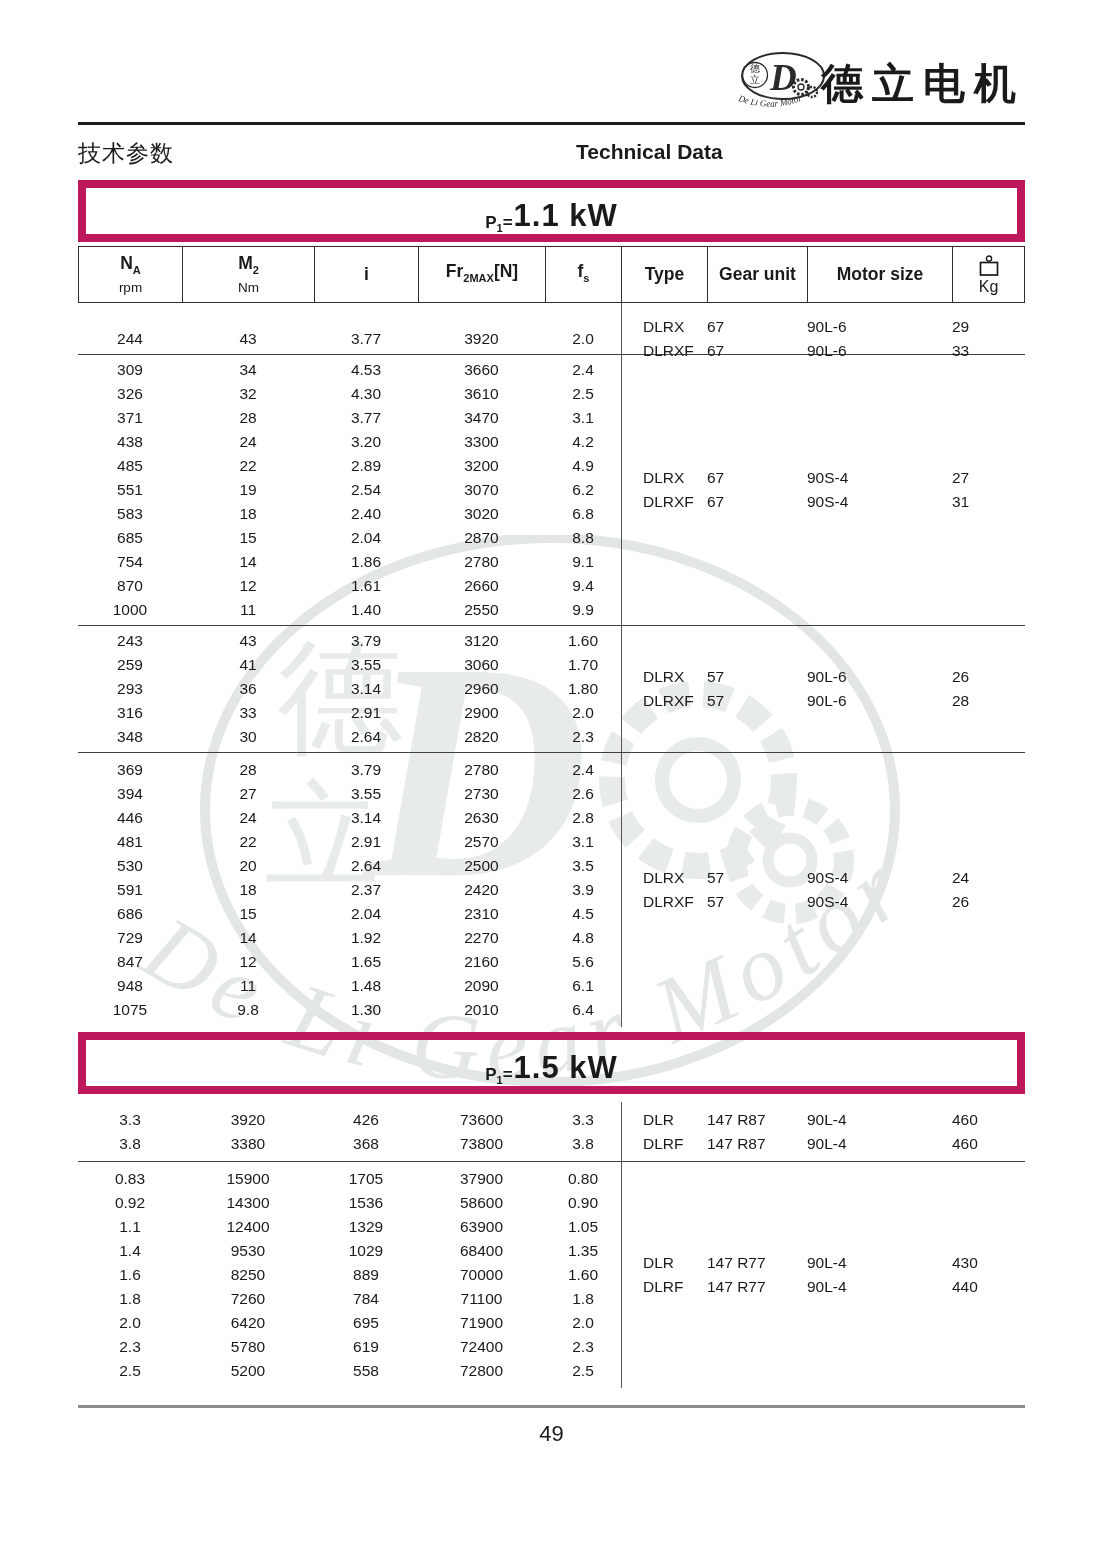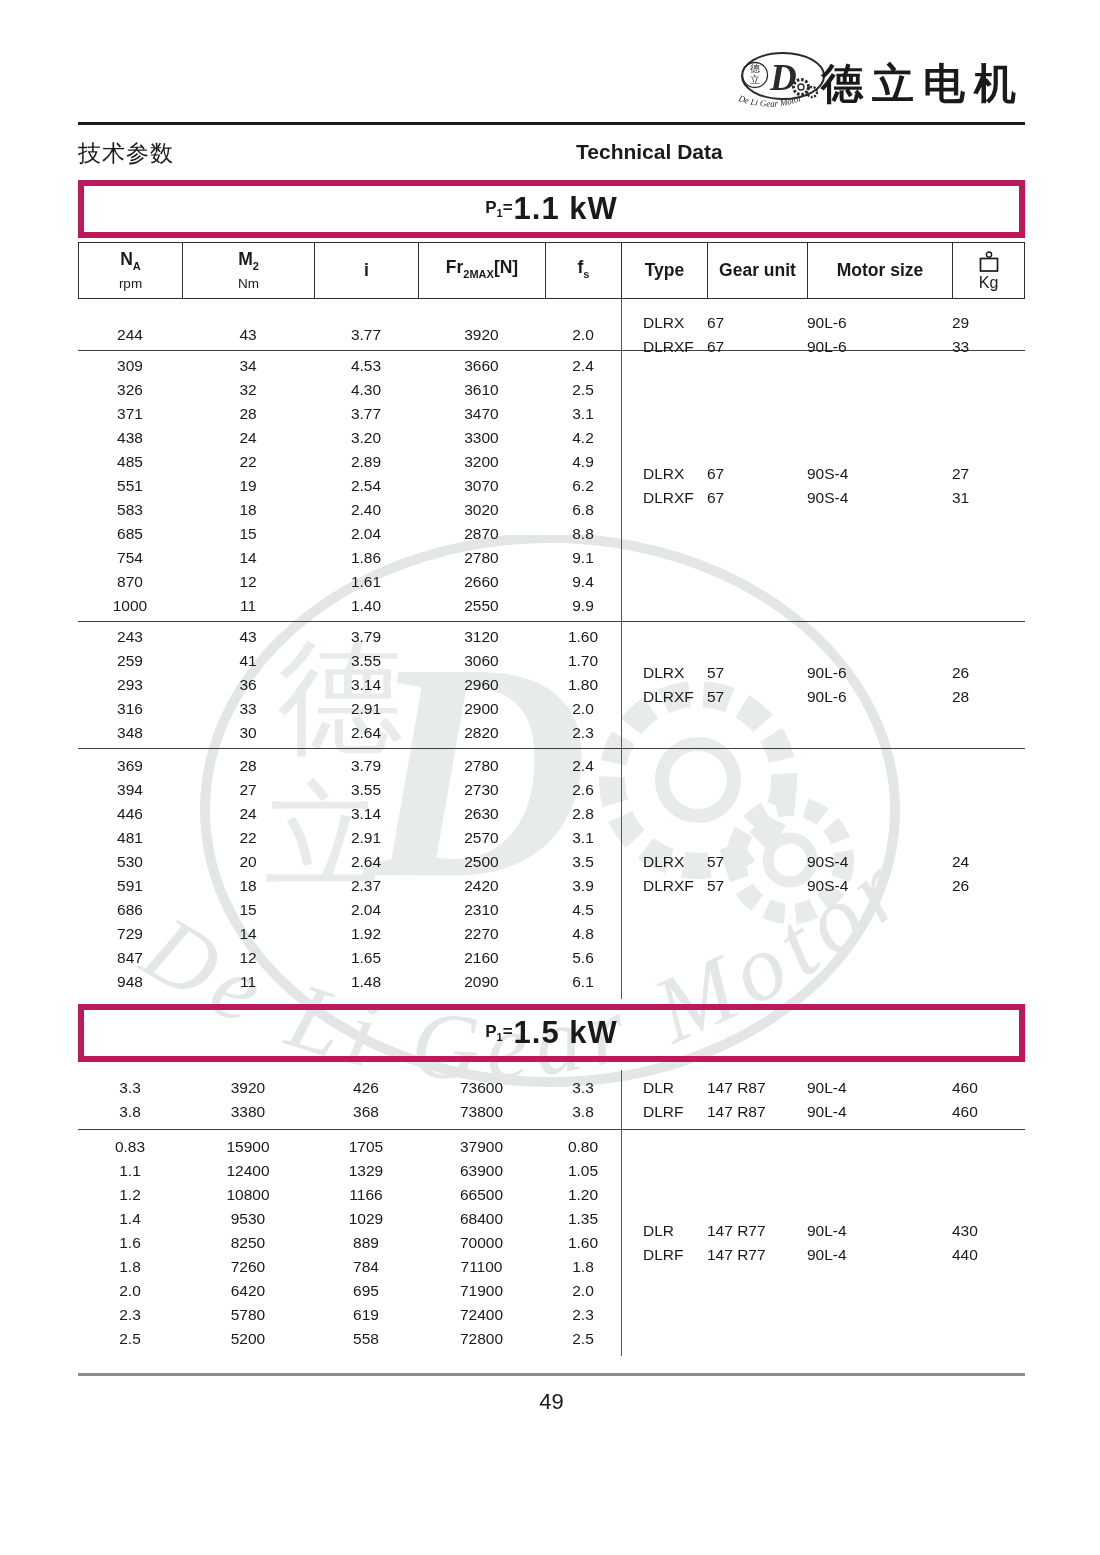--- a/index.html
+++ b/index.html
@@ -15,21 +15,21 @@
   
   .logo-row{ position:relative; height:70px; padding-top:50px; }
   .logo-svg{ position:absolute; left:648px; top:50px; }
   .brand{ position:absolute; right:0; top:56px; font-family:Liberation Mono, monospace;
           font-weight:700; font-size:42px; letter-spacing:9px; white-space:nowrap; }
   .rule-thick{ margin-top:2px; height:3px; background:#1c1c1c; }
   .title-row{ position:relative; height:47px; }
   .t-cn{ position:absolute; left:0; top:13px; font-size:23px; letter-spacing:1px; }
   .t-en{ position:absolute; left:498px; top:15px; font-size:21px; font-weight:bold; }
   
-  .banner{ height:46px; border:6px solid #be185d; display:flex; align-items:center; justify-content:center; }
+  .banner{ height:46px; border:8px solid #be185d; display:flex; align-items:flex-end; justify-content:center; }
   .banner.b0{ margin-top:8px; }
   .banner.b1{ margin-top:5px; }
   .b-prefix{ font-weight:bold; font-size:17px; letter-spacing:0; }
   .b-prefix sub{ font-size:11px; }
   .b-val{ font-weight:bold; font-size:31px; letter-spacing:1px; margin-left:1px; }
   
   .thead{ margin-top:4px; height:55px; border:1.5px solid #2e2e2e; display:flex; }
   .th{ border-right:1.3px solid #2e2e2e; display:flex; flex-direction:column; align-items:center; justify-content:center; box-sizing:border-box; }
   .th:last-child{ border-right:none; }
   .h-main{ font-size:17.5px; font-weight:bold; line-height:19px; }
@@ -397,20 +397,27 @@
               <div class="d-cell c3">2160</div>
               <div class="d-cell c4">5.6</div>
             </div>
             <div class="d-row">
               <div class="d-cell c0">948</div>
               <div class="d-cell c1">11</div>
               <div class="d-cell c2">1.48</div>
               <div class="d-cell c3">2090</div>
               <div class="d-cell c4">6.1</div>
             </div>
+            <div class="d-row">
+              <div class="d-cell c0">1075</div>
+              <div class="d-cell c1">9.8</div>
+              <div class="d-cell c2">1.30</div>
+              <div class="d-cell c3">2010</div>
+              <div class="d-cell c4">6.4</div>
+            </div>
           </div>
           <div class="g-right">
             <div class="t-row">
               <div class="t-cell c5">DLRX</div>
               <div class="t-cell c6">57</div>
               <div class="t-cell c7">90S-4</div>
               <div class="t-cell c8">24</div>
             </div>
             <div class="t-row">
               <div class="t-cell c5">DLRXF</div>
@@ -463,34 +470,34 @@
         <div class="group">
           <div class="g-left">
             <div class="d-row">
               <div class="d-cell c0">0.83</div>
               <div class="d-cell c1">15900</div>
               <div class="d-cell c2">1705</div>
               <div class="d-cell c3">37900</div>
               <div class="d-cell c4">0.80</div>
             </div>
             <div class="d-row">
+              <div class="d-cell c0">0.92</div>
+              <div class="d-cell c1">14300</div>
+              <div class="d-cell c2">1536</div>
+              <div class="d-cell c3">58600</div>
+              <div class="d-cell c4">0.90</div>
+            </div>
+            <div class="d-row">
               <div class="d-cell c0">1.1</div>
               <div class="d-cell c1">12400</div>
               <div class="d-cell c2">1329</div>
               <div class="d-cell c3">63900</div>
               <div class="d-cell c4">1.05</div>
             </div>
             <div class="d-row">
-              <div class="d-cell c0">1.2</div>
-              <div class="d-cell c1">10800</div>
-              <div class="d-cell c2">1166</div>
-              <div class="d-cell c3">66500</div>
-              <div class="d-cell c4">1.20</div>
-            </div>
-            <div class="d-row">
               <div class="d-cell c0">1.4</div>
               <div class="d-cell c1">9530</div>
               <div class="d-cell c2">1029</div>
               <div class="d-cell c3">68400</div>
               <div class="d-cell c4">1.35</div>
             </div>
             <div class="d-row">
               <div class="d-cell c0">1.6</div>
               <div class="d-cell c1">8250</div>
               <div class="d-cell c2">889</div>

